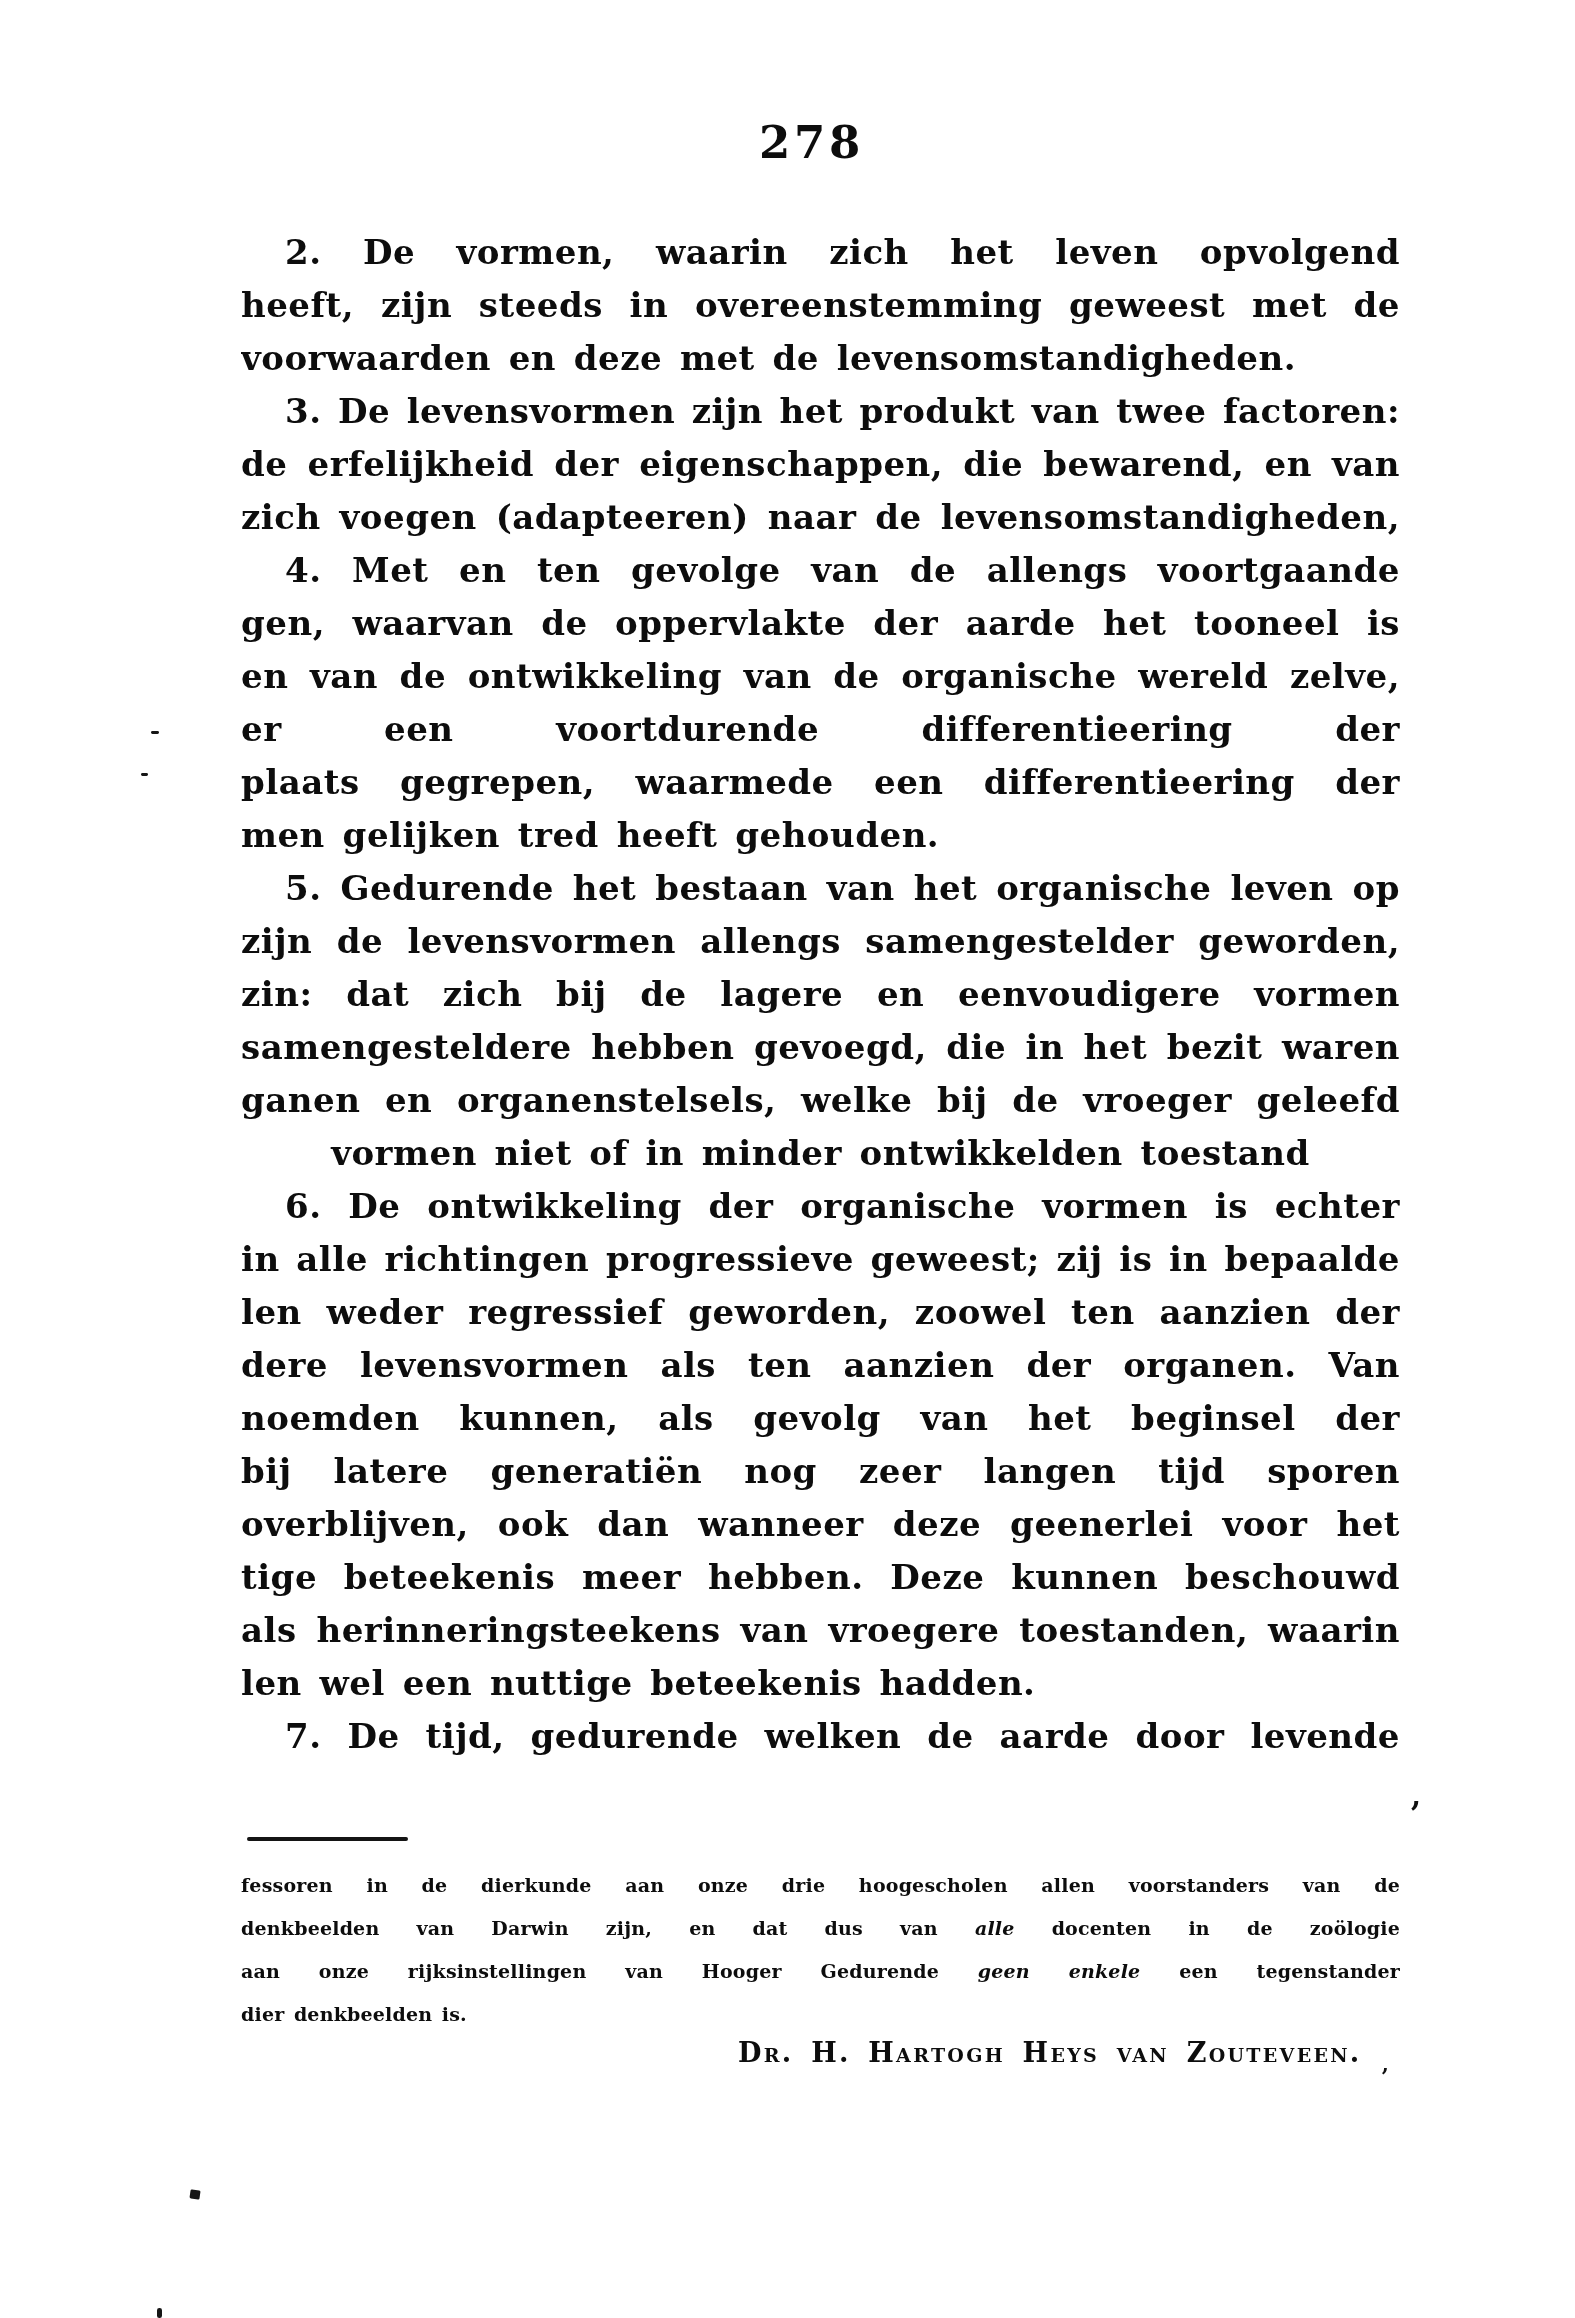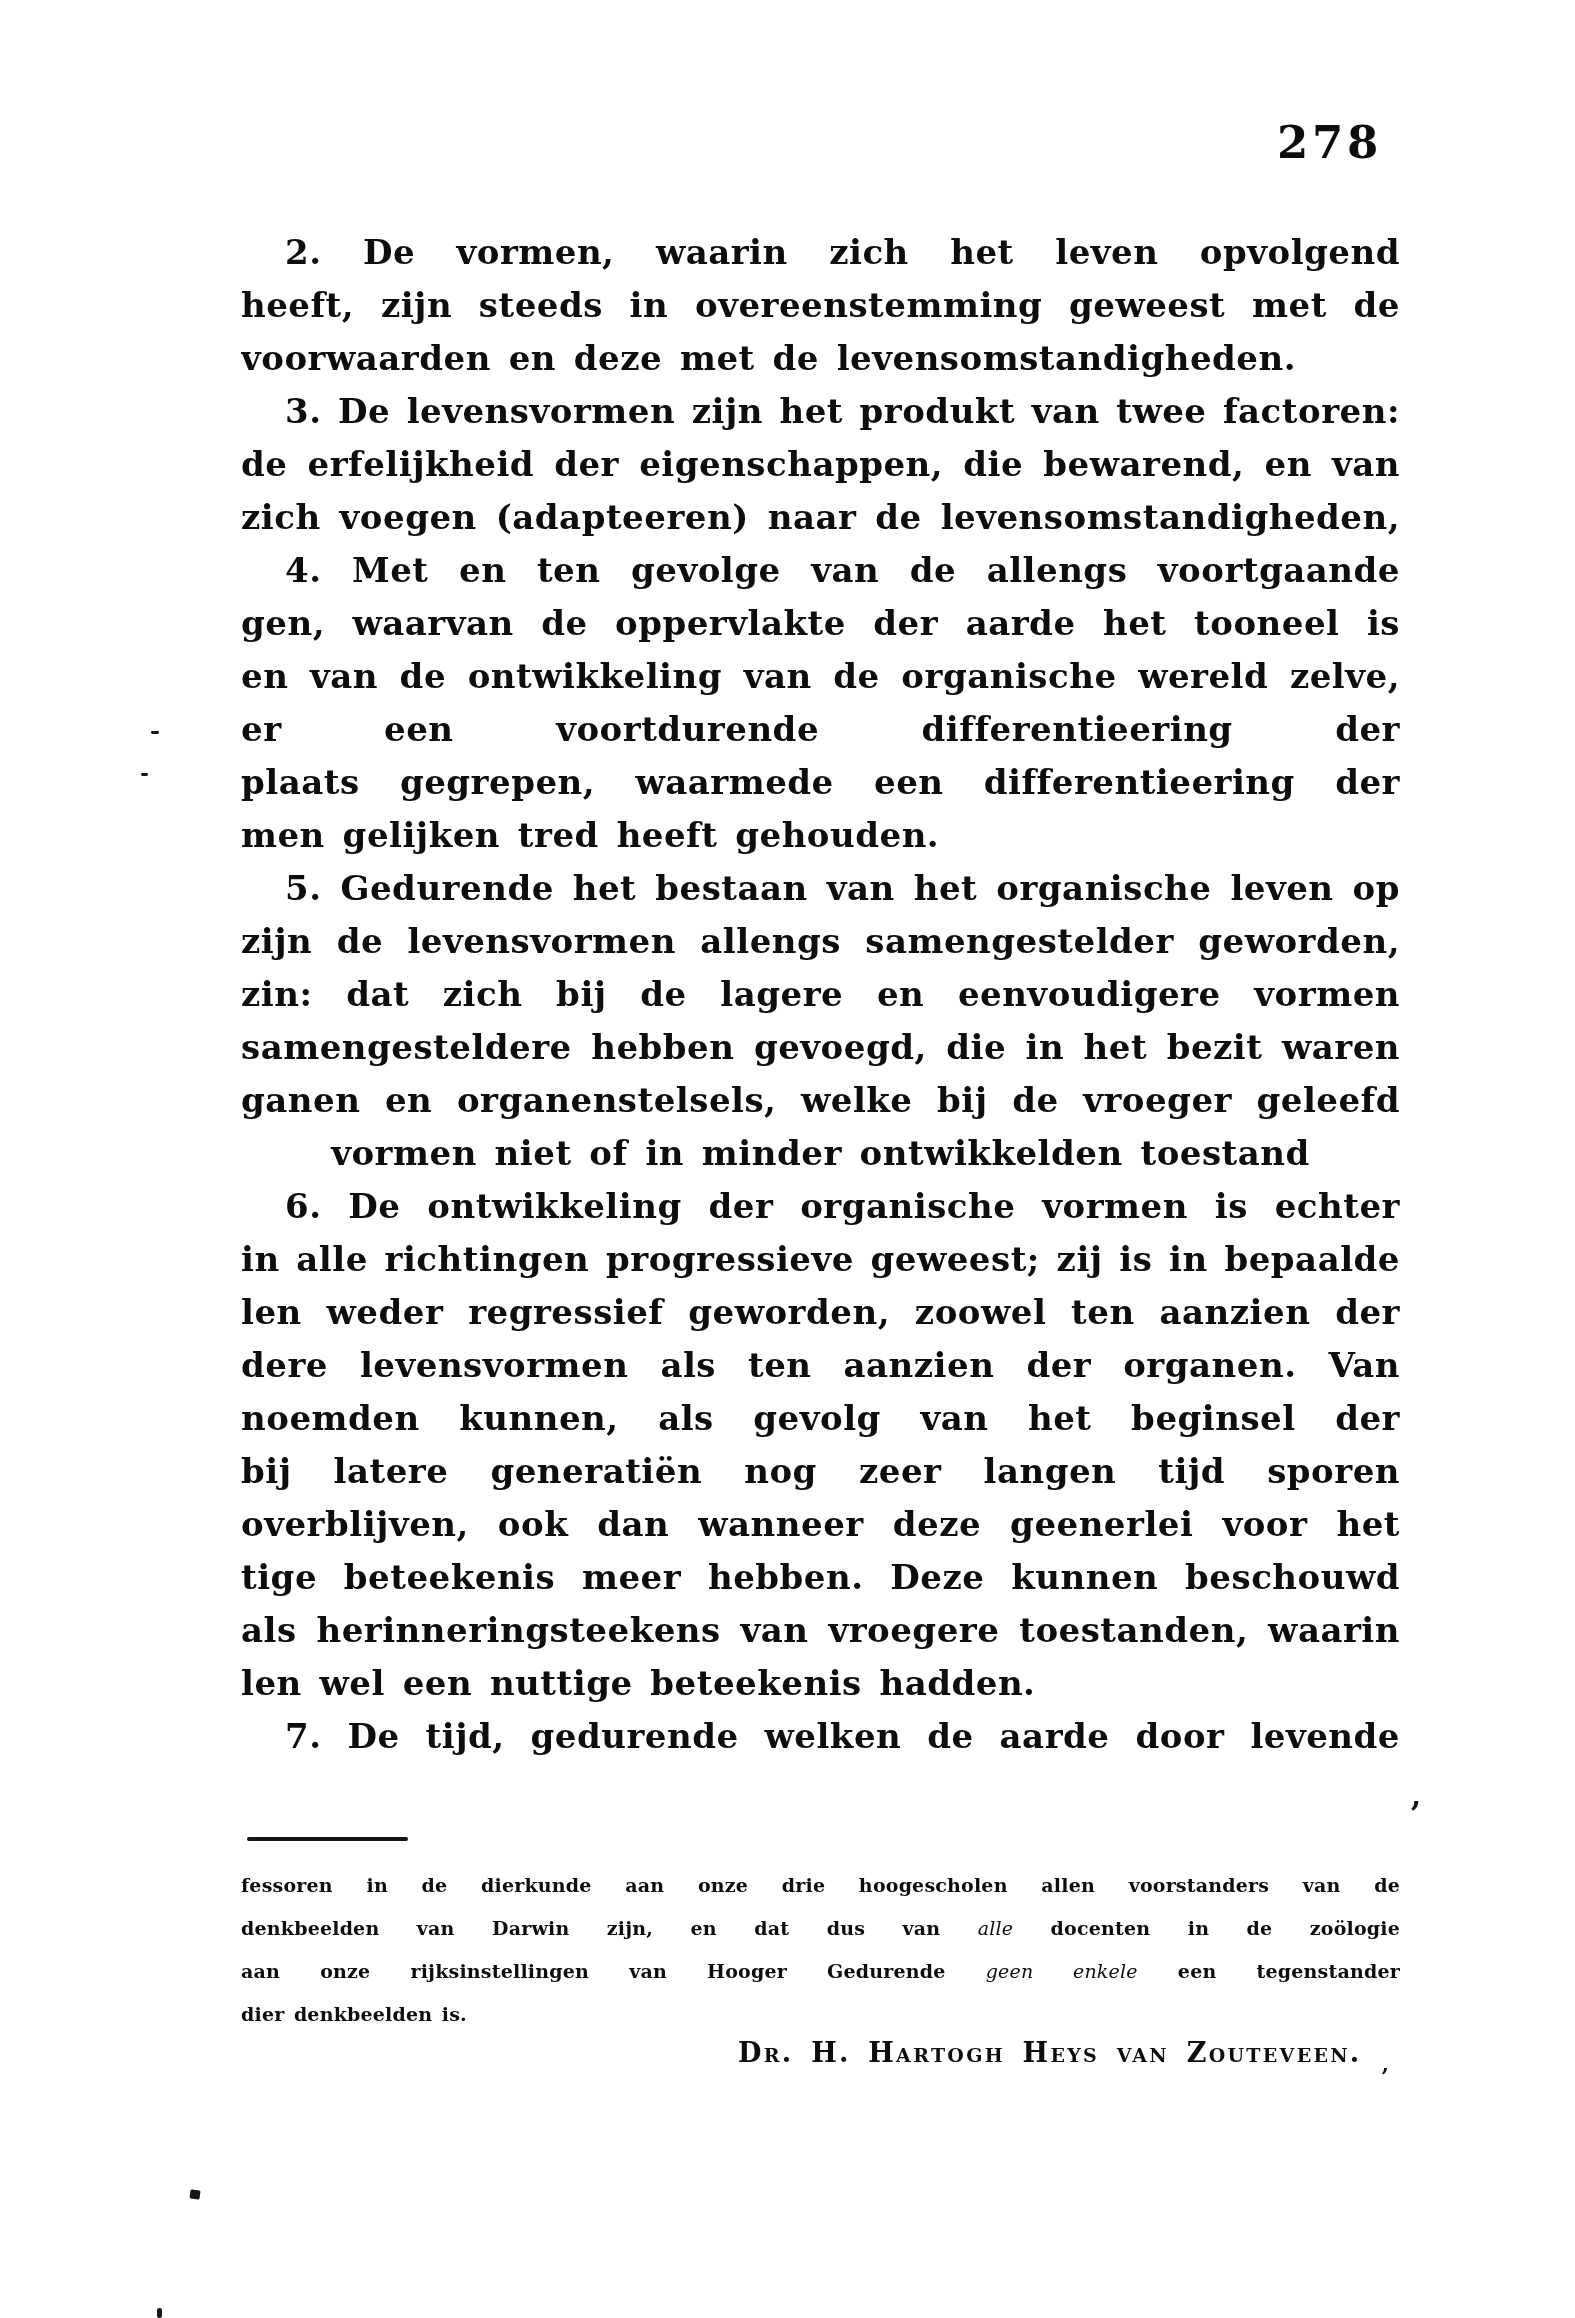--- a/index.html
+++ b/index.html
@@ -15,21 +15,21 @@
     overflow: hidden;
     font-family: "DejaVu Serif", "Liberation Serif", serif;
     color: #0d0d0d;
     font-weight: 700;
   }
   .pagenum {
     position: absolute;
     top: 117px;
     left: 241px;
     width: 1141px;
-    text-align: right;
+    text-align: center;
     font-size: 45px;
     line-height: 51px;
     letter-spacing: 3.7px;
   }
   .body-text {
     position: absolute;
     top: 226px;
     left: 241px;
     width: 1159px;
     font-size: 34px;
@@ -72,21 +72,21 @@
     overflow: hidden;
     text-align: justify;
     text-align-last: justify;
     word-spacing: 0.10em;
   }
   .fline.end {
     text-align: center;
     text-align-last: left;
     word-spacing: 0.14em;
   }
-  .fline em { font-style: italic; font-weight: 400; margin-top: 44px; }
+  .fline em { font-style: italic; font-weight: 700; margin-top: 44px; }
   .signature {
     position: absolute;
     top: 1993px;
     left: 738px;
     font-size: 27px;
     line-height: 32px;
     font-variant: small-caps;
     letter-spacing: 2.3px;
     word-spacing: 0.22em;
     white-space: nowrap;

